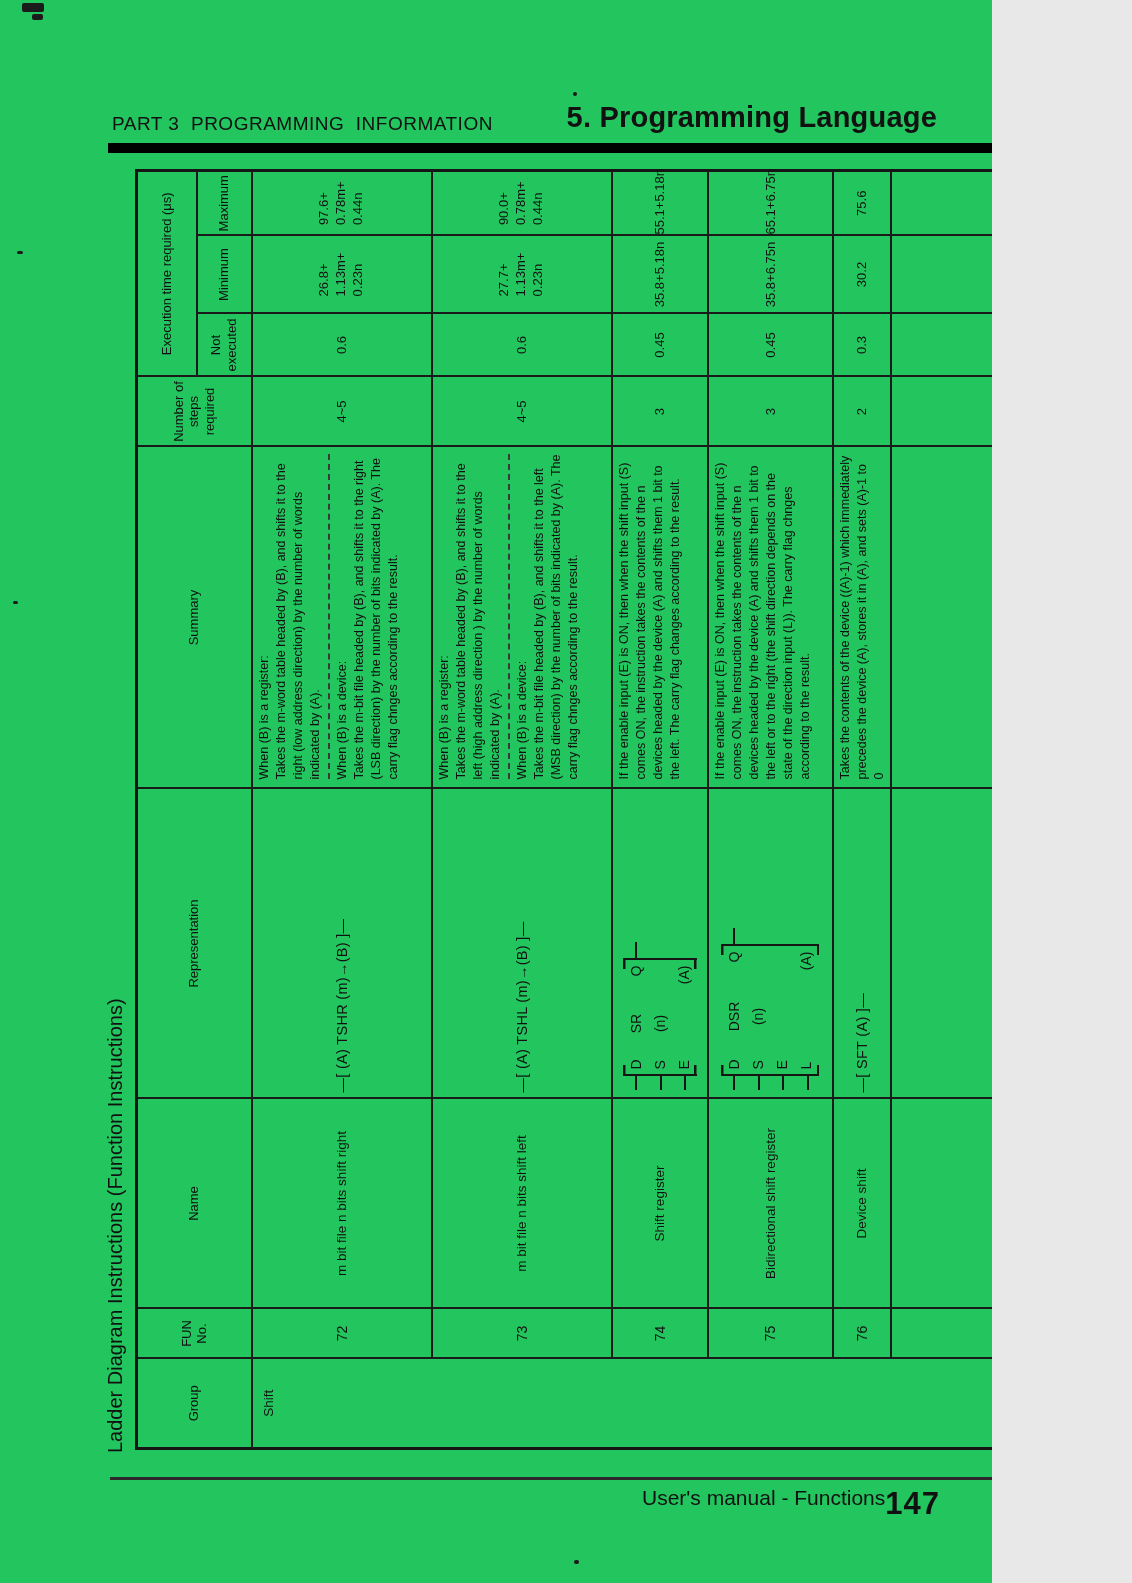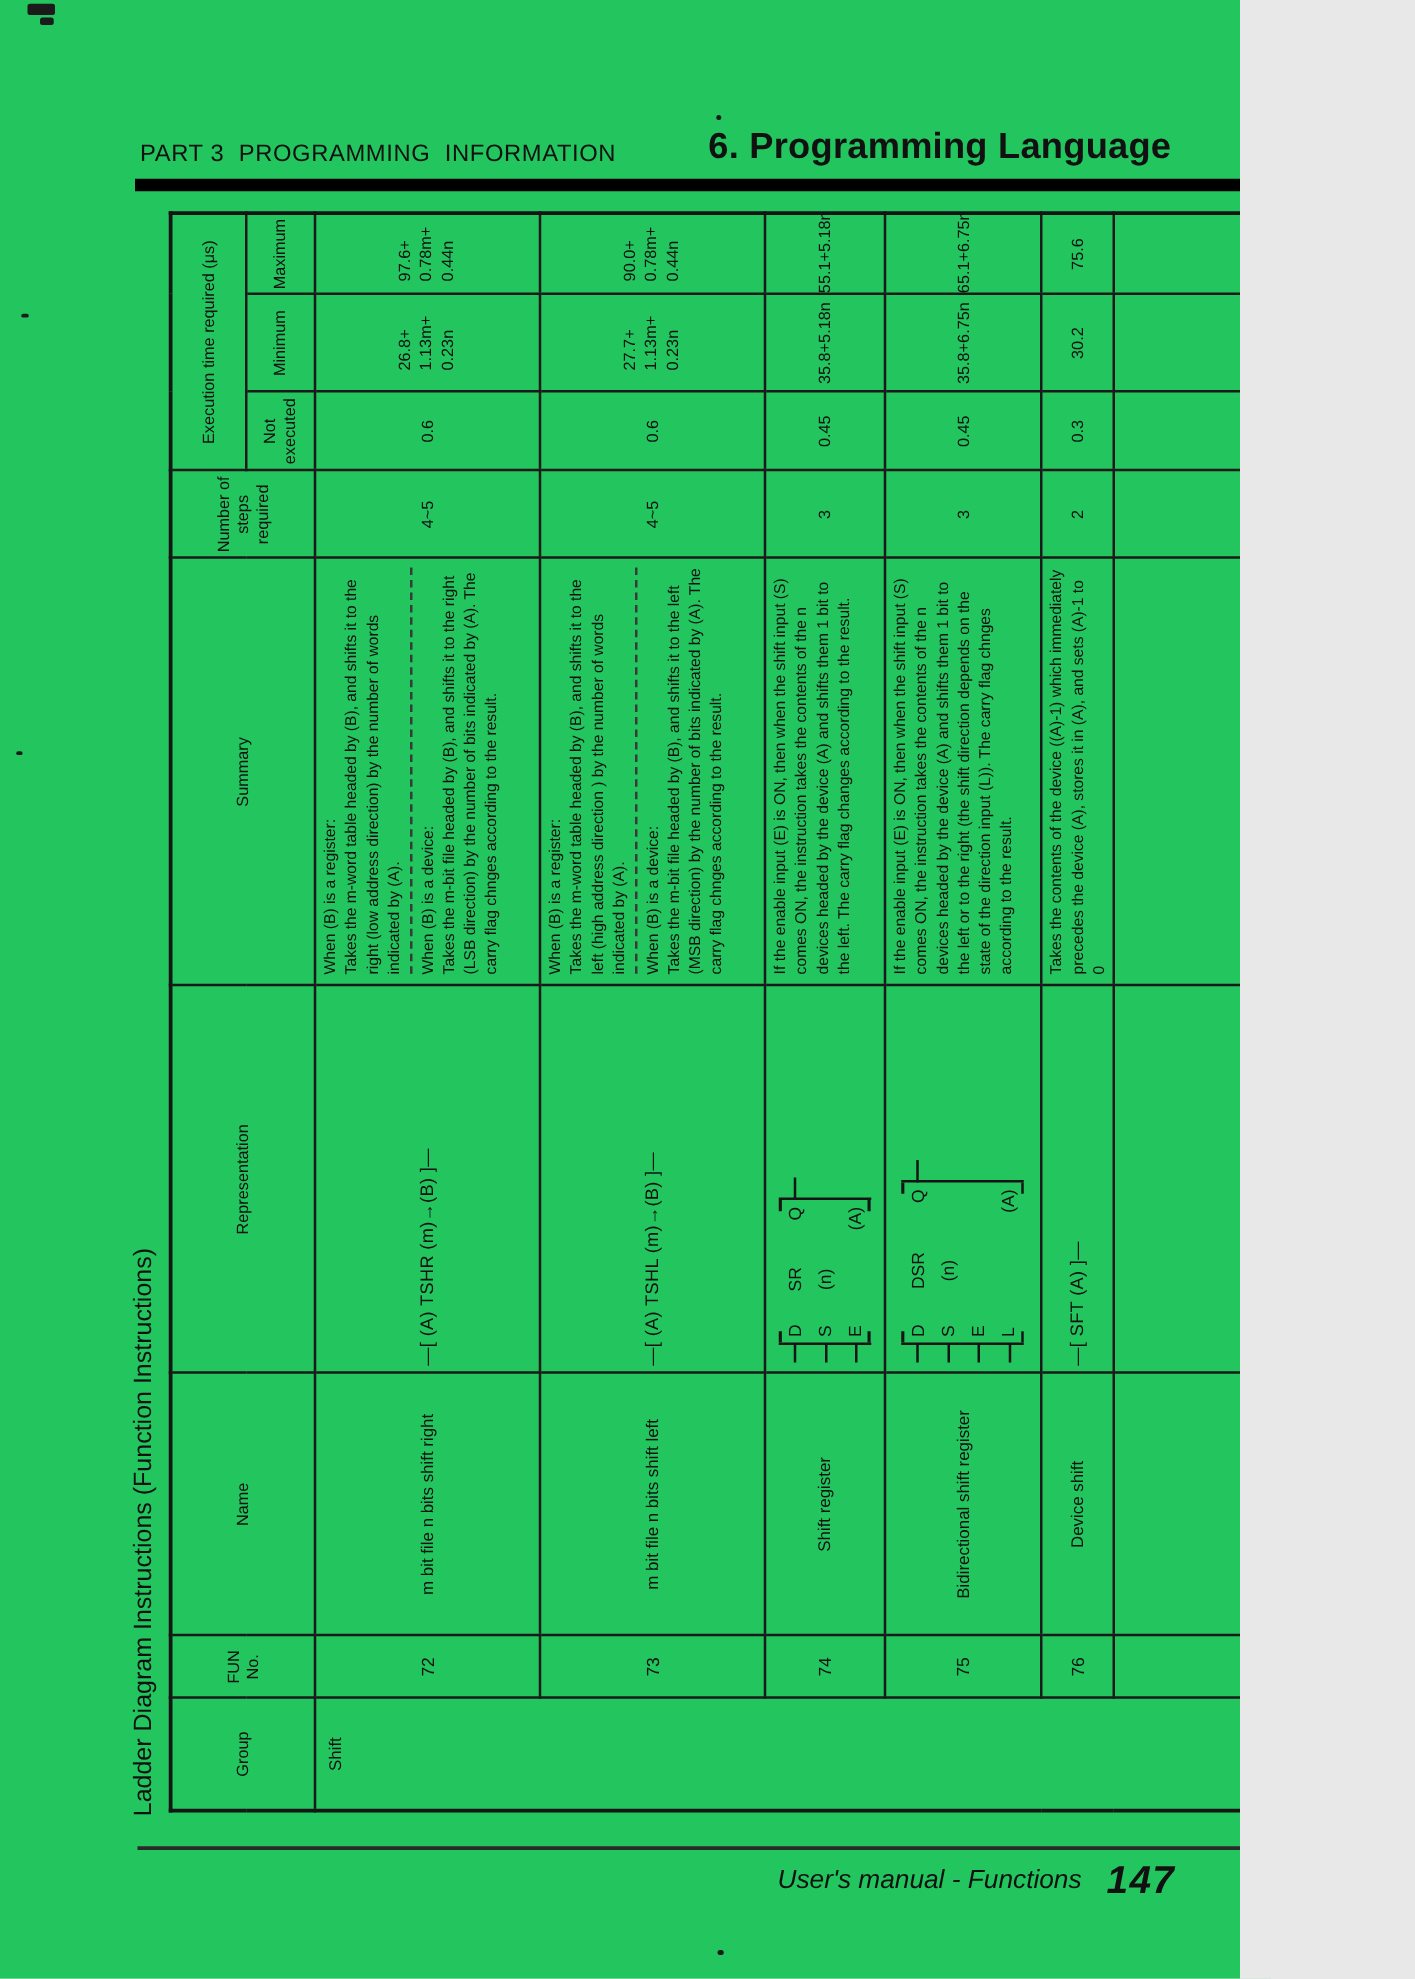--- a/index.html
+++ b/index.html
@@ -52,34 +52,34 @@
         padding:1px 3px;}
   .b3 .sbox{width:108px;} .b4 .sbox{width:122px;}
   .brow{display:flex;align-items:center;height:24px;font-size:14px;}
   .bl{width:16px;text-align:left;padding-left:2px;}
   .bm{flex:1;text-align:center;}
   .bo{width:28px;text-align:right;padding-right:2px;}
   .qstub{position:absolute;top:12px;right:-18px;width:18px;border-top:2.5px solid #151515;}
 
   
   .foot-rule{position:absolute;left:110px;top:1477px;width:968px;height:2.5px;background:#2a2a2a;}
-  .footer{position:absolute;right:52px;top:1486px;display:flex;align-items:center;gap:20px;font-style:italic;}
+  .footer{position:absolute;right:52px;top:1486px;display:flex;align-items:flex-start;}
   .foot-label{font-size:21px;}
   .foot-page{font-size:31px;font-weight:bold;letter-spacing:1px;}
 
   
   .speck{position:absolute;background:#1b1b1b;border-radius:2px;}
 </style>
 </head>
 <body>
 
 <div class="page">
 
   <div class="hdr-left">PART 3  PROGRAMMING  INFORMATION</div>
-  <div class="hdr-right">6. Programming Language</div>
+  <div class="hdr-right">5. Programming Language</div>
   <div class="hdr-bar"></div>
 
   <div class="side-title">Ladder Diagram Instructions (Function Instructions)</div>
 
   <div class="table-wrap">
     <table class="itbl">
       <colgroup>
         <col style="width:90px">
           <col style="width:50px">
           <col style="width:210px">

